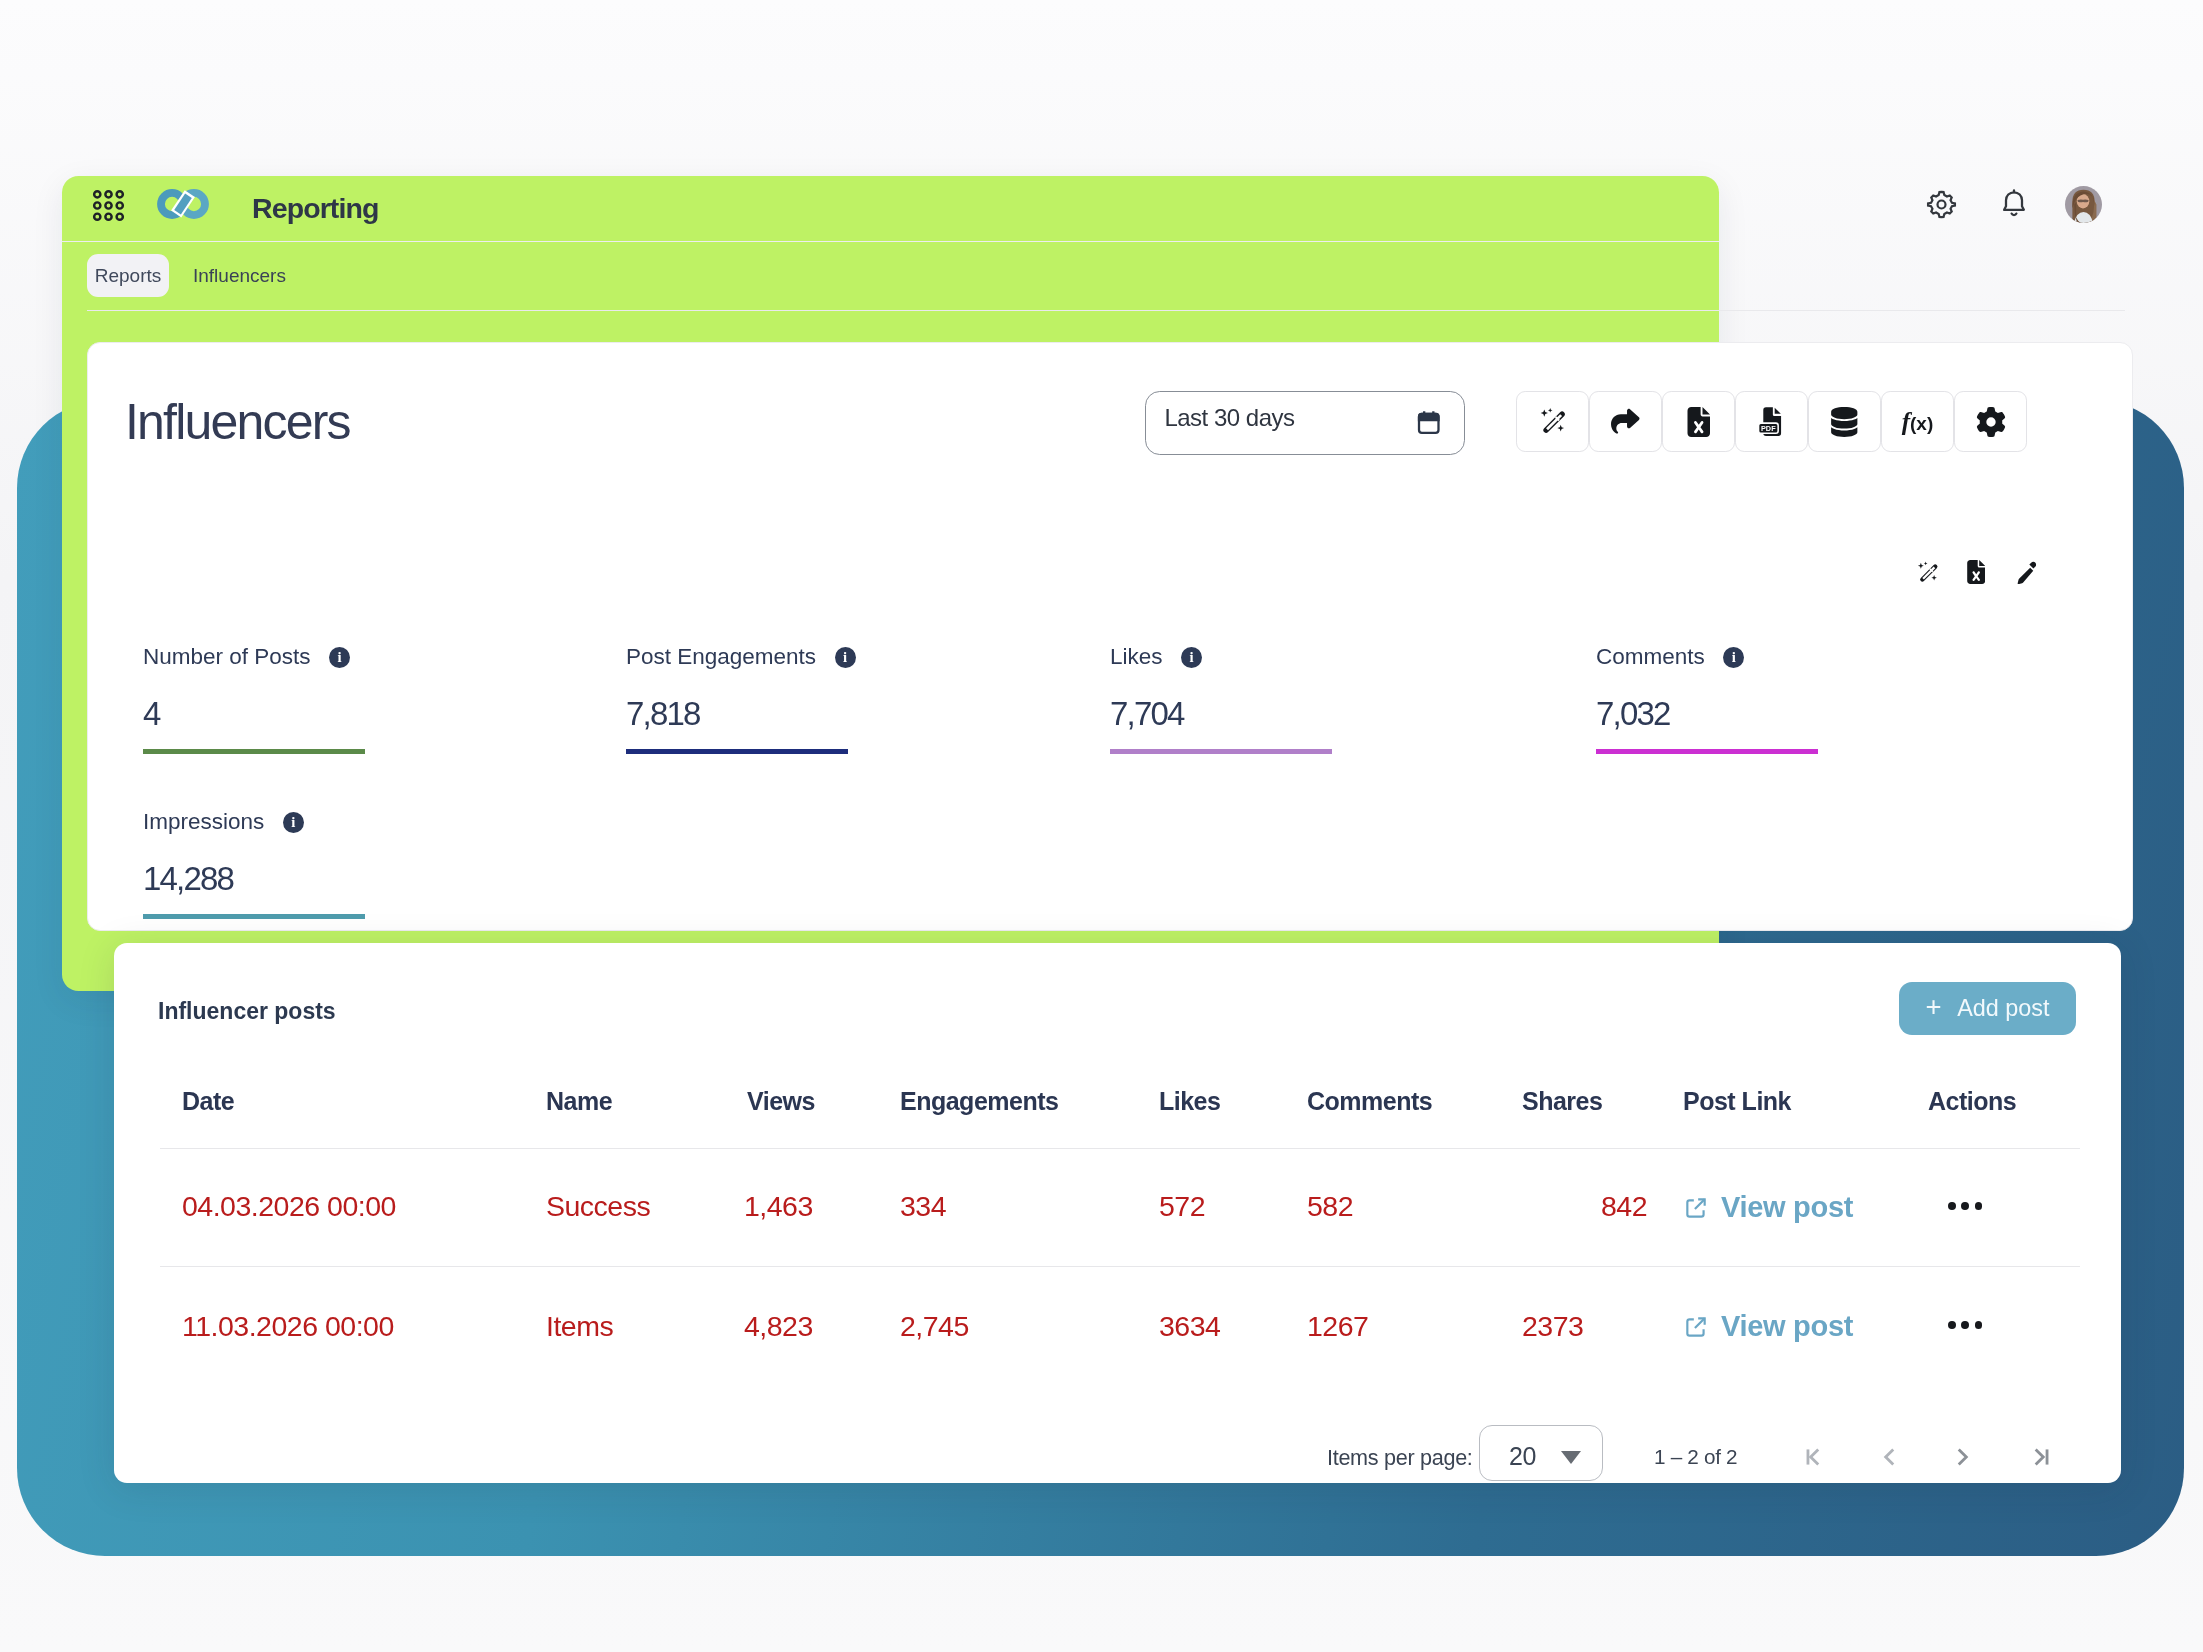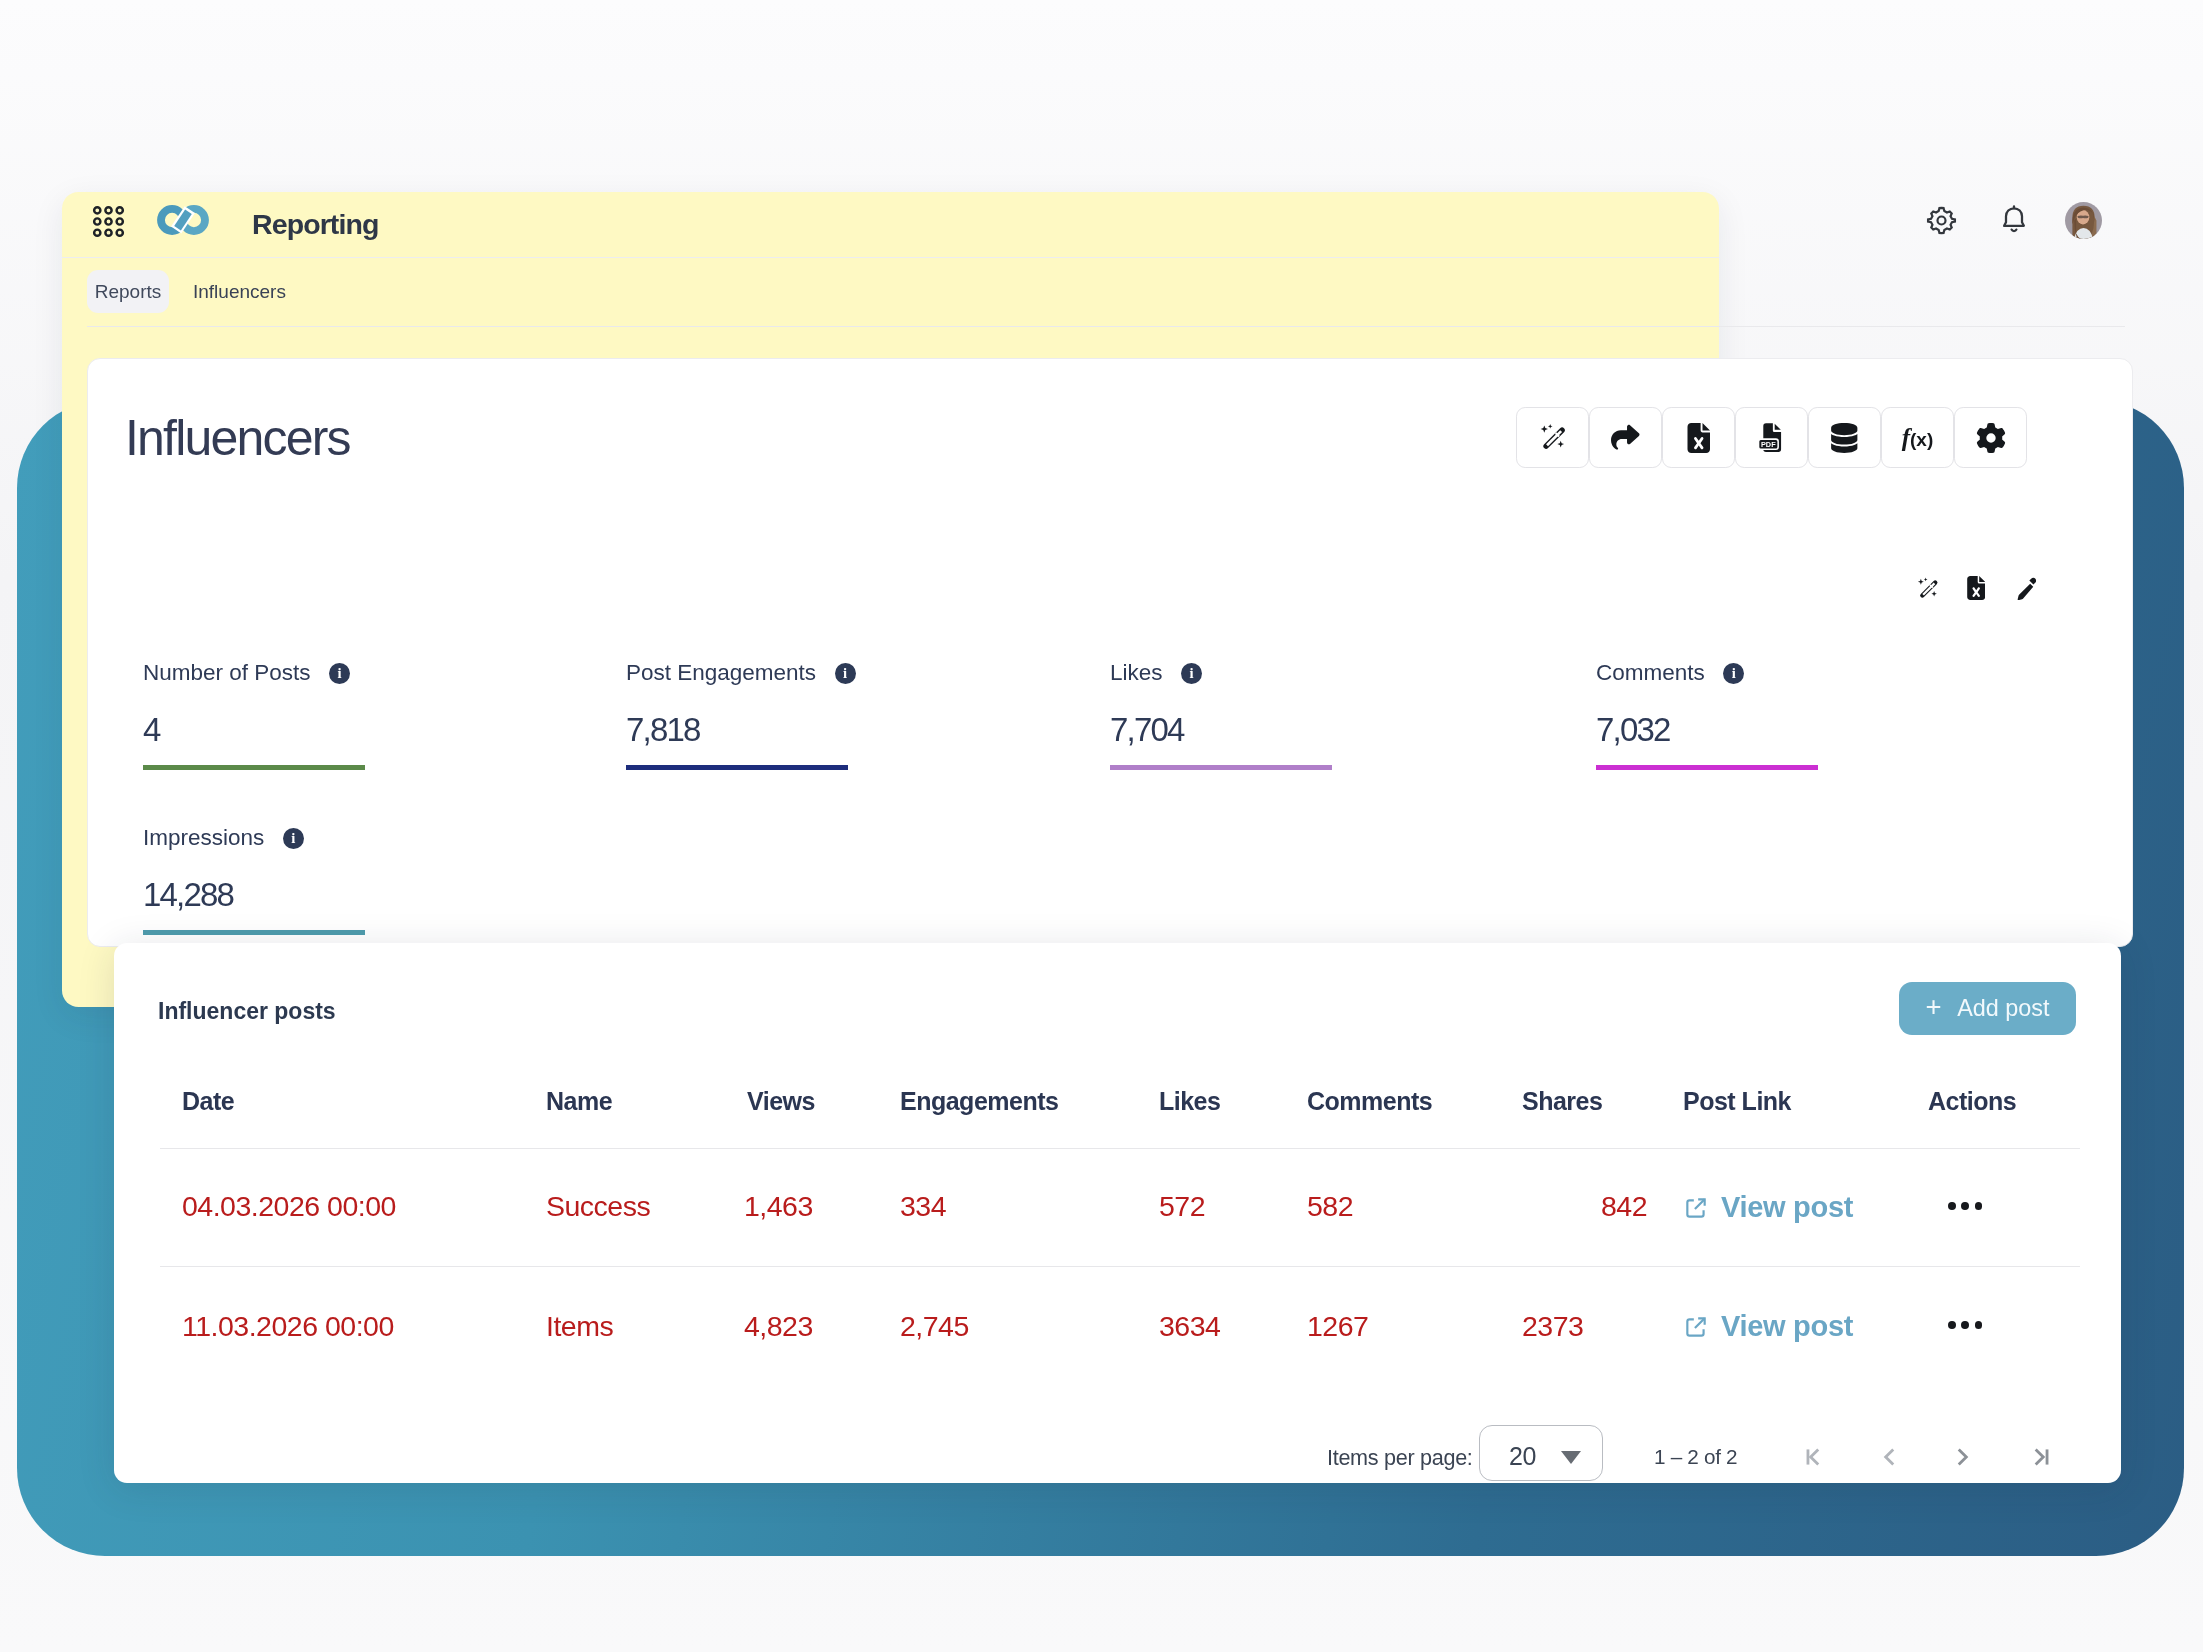--- a/index.html
+++ b/index.html
@@ -1,19 +1,19 @@
 <!DOCTYPE html>
 <html style="font-size:14.7px"><head>
 <meta charset="utf-8">
 <style>
 * { margin:0; padding:0; box-sizing:border-box; }
 html,body { width:2204px; height:1653px; overflow:hidden; }
 body { font-family:"Liberation Sans", sans-serif; background:linear-gradient(180deg,#fcfcfd 0%,#f4f4f6 35%,#f9f9fa 100%); position:relative; }
 .teal { position:absolute; left:16.5px; top:400px; width:2167px; height:1156px; border-radius:88px; background:linear-gradient(100deg,#429dbb 0%,#3b92b1 30%,#2e6c91 70%,#2b5d84 100%); }
-.window { position:absolute; left:62px; top:192px; width:1657px; height:815px; background:#fef9c3; border-radius:16.5px; box-shadow:0 9.2px 32px rgba(30,40,60,0.08); }
+.window { position:absolute; left:62px; top:176px; width:1657px; height:815px; background:#bef264; border-radius:16.5px; box-shadow:0 9.2px 32px rgba(30,40,60,0.08); }
 .topbar { position:absolute; left:0; top:0; width:100%; height:66px; border-bottom:0.9px solid #ededf0; }
 .topbar .title { position:absolute; left:190px; top:15.6px; font-size:28.5px; font-weight:700; color:#2e3747; letter-spacing:-0.9px; }
 .icon-abs { position:absolute; }
 .tabpill { position:absolute; left:25px; top:78px; width:82px; height:43px; background:#f2f2f5; border-radius:11px; font-size:19px; color:#40495c; display:flex; align-items:center; justify-content:center; }
 .tab2 { position:absolute; left:131px; top:78px; height:43px; font-size:19px; color:#394256; display:flex; align-items:center; }
 .tabline { position:absolute; left:25px; top:134px; width:2038px; height:0.9px; background:#e9e9ec; }
 .card1 { position:absolute; left:25px; top:166px; width:2046px; height:589px; border:0.9px solid #ececef; border-radius:13px; background:#fff; }
 .card1 h1 { position:absolute; left:37px; top:50px; font-size:50px; font-weight:400; color:#333b54; letter-spacing:-1.8px; }
 .datebox { position:absolute; left:1057px; top:48px; width:320px; height:64px; border:1.8px solid #878d96; border-radius:14.7px; }
 .datebox .txt { position:absolute; left:18.4px; top:12px; font-size:24px; color:#2f3540; letter-spacing:-0.5px; }
@@ -94,20 +94,29 @@
       </g>
     </svg>
   </div>
 
   <div class="tabpill">Reports</div>
   <div class="tab2">Influencers</div>
   <div class="tabline"></div>
 
   <div class="card1">
     <h1>Influencers</h1>
+    <div class="datebox">
+      <span class="txt">Last 30 days</span>
+      <svg width="27.5" height="29" viewBox="0 0 24 24" fill="none" stroke="#2b3648" stroke-width="2">
+        <rect x="3.5" y="4.5" width="17" height="16.5" rx="2.5"></rect>
+        <path d="M3.5 7 a2.5 2.5 0 0 1 2.5 -2.5 h12 a2.5 2.5 0 0 1 2.5 2.5 v3 h-17 z" fill="#2b3648"></path>
+        <line x1="8" y1="2.2" x2="8" y2="6"></line>
+          <line x1="16" y1="2.2" x2="16" y2="6"></line>
+      </svg>
+    </div>
     <div class="toolbtns">
       <div class="tbtn">
           <svg width="31" height="31" viewBox="0 0 34 34">
         <line x1="10" y1="26.5" x2="27.5" y2="9" stroke="#15181c" stroke-width="6" stroke-linecap="round"></line>
         <line x1="11" y1="25.5" x2="26.5" y2="10" stroke="#ffffff" stroke-width="3"></line>
         <line x1="20.4" y1="12" x2="24.2" y2="15.8" stroke="#ffffff" stroke-width="2.4"></line>
         <path d="M8 3.8 L9.1 6.7 L12 7.8 L9.1 8.9 L8 11.8 L6.9 8.9 L4 7.8 L6.9 6.7 Z" fill="#15181c"></path>
         <path d="M14.5 2.2 L15.2 4 L17 4.7 L15.2 5.4 L14.5 7.2 L13.8 5.4 L12 4.7 L13.8 4 Z" fill="#15181c"></path>
         <path d="M26 20.5 L27 23.2 L29.7 24.2 L27 25.2 L26 27.9 L25 25.2 L22.3 24.2 L25 23.2 Z" fill="#15181c"></path>
       </svg>

